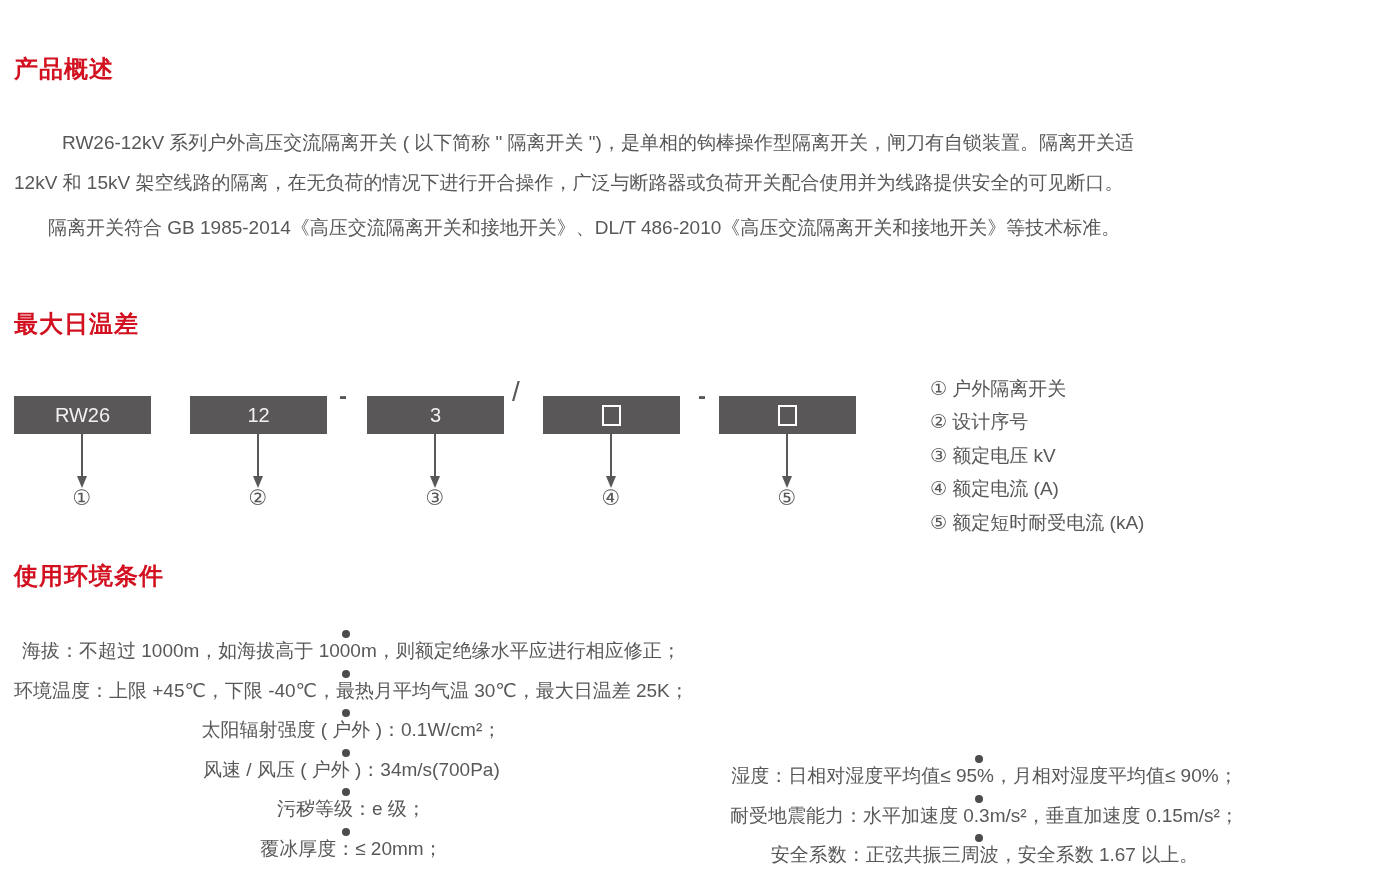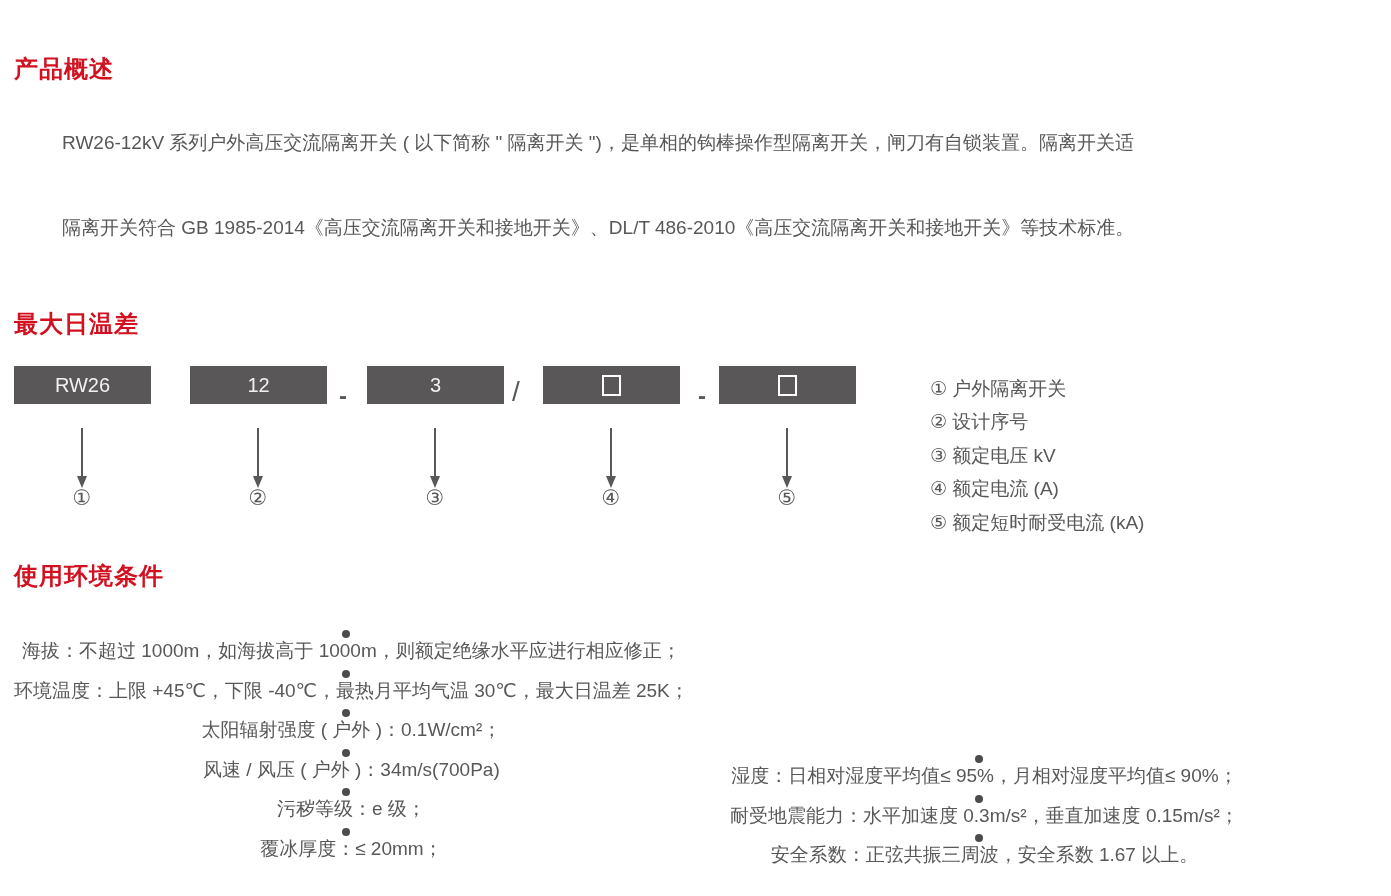--- a/index.html
+++ b/index.html
@@ -26,26 +26,26 @@
   .h-env      { left: 14px; top: 560px; }
 
   .para-line {
     position: absolute;
     font-size: 19px;
     color: #595757;
     white-space: nowrap;
   }
   .p1 { left: 62px; top: 130px; }
   .p2 { left: 14px; top: 170px; }
-  .p3 { left: 62px; top: 215px; }
+  .p3 { left: 48px; top: 215px; }
 
   
   .mbox {
     position: absolute;
-    top: 366px;
+    top: 396px;
     width: 137px;
     height: 38px;
     background: #595757;
     color: #f2f0f0;
     display: flex;
     align-items: center;
     justify-content: center;
     font-size: 20px;
   }
   .mbox.b1 { left: 14px; }
@@ -133,20 +133,21 @@
     flex: 0 0 auto;
   }
 </style>
 </head>
 <body>
 
 <div class="page">
 
   <h2 class="red-heading h-overview">产品概述</h2>
   <div class="para-line p1">RW26-12kV 系列户外高压交流隔离开关 ( 以下简称 " 隔离开关 ")，是单相的钩棒操作型隔离开关，闸刀有自锁装置。隔离开关适</div>
+  <div class="para-line p2">12kV 和 15kV 架空线路的隔离，在无负荷的情况下进行开合操作，广泛与断路器或负荷开关配合使用并为线路提供安全的可见断口。</div>
   <div class="para-line p3">隔离开关符合 GB 1985-2014《高压交流隔离开关和接地开关》、DL/T 486-2010《高压交流隔离开关和接地开关》等技术标准。</div>
 
   <h2 class="red-heading h-model">最大日温差</h2>
 
   <div class="mbox b1">
     <span>RW26</span>
   </div>
   <div class="mbox b2">
     <span>12</span>
   </div>

